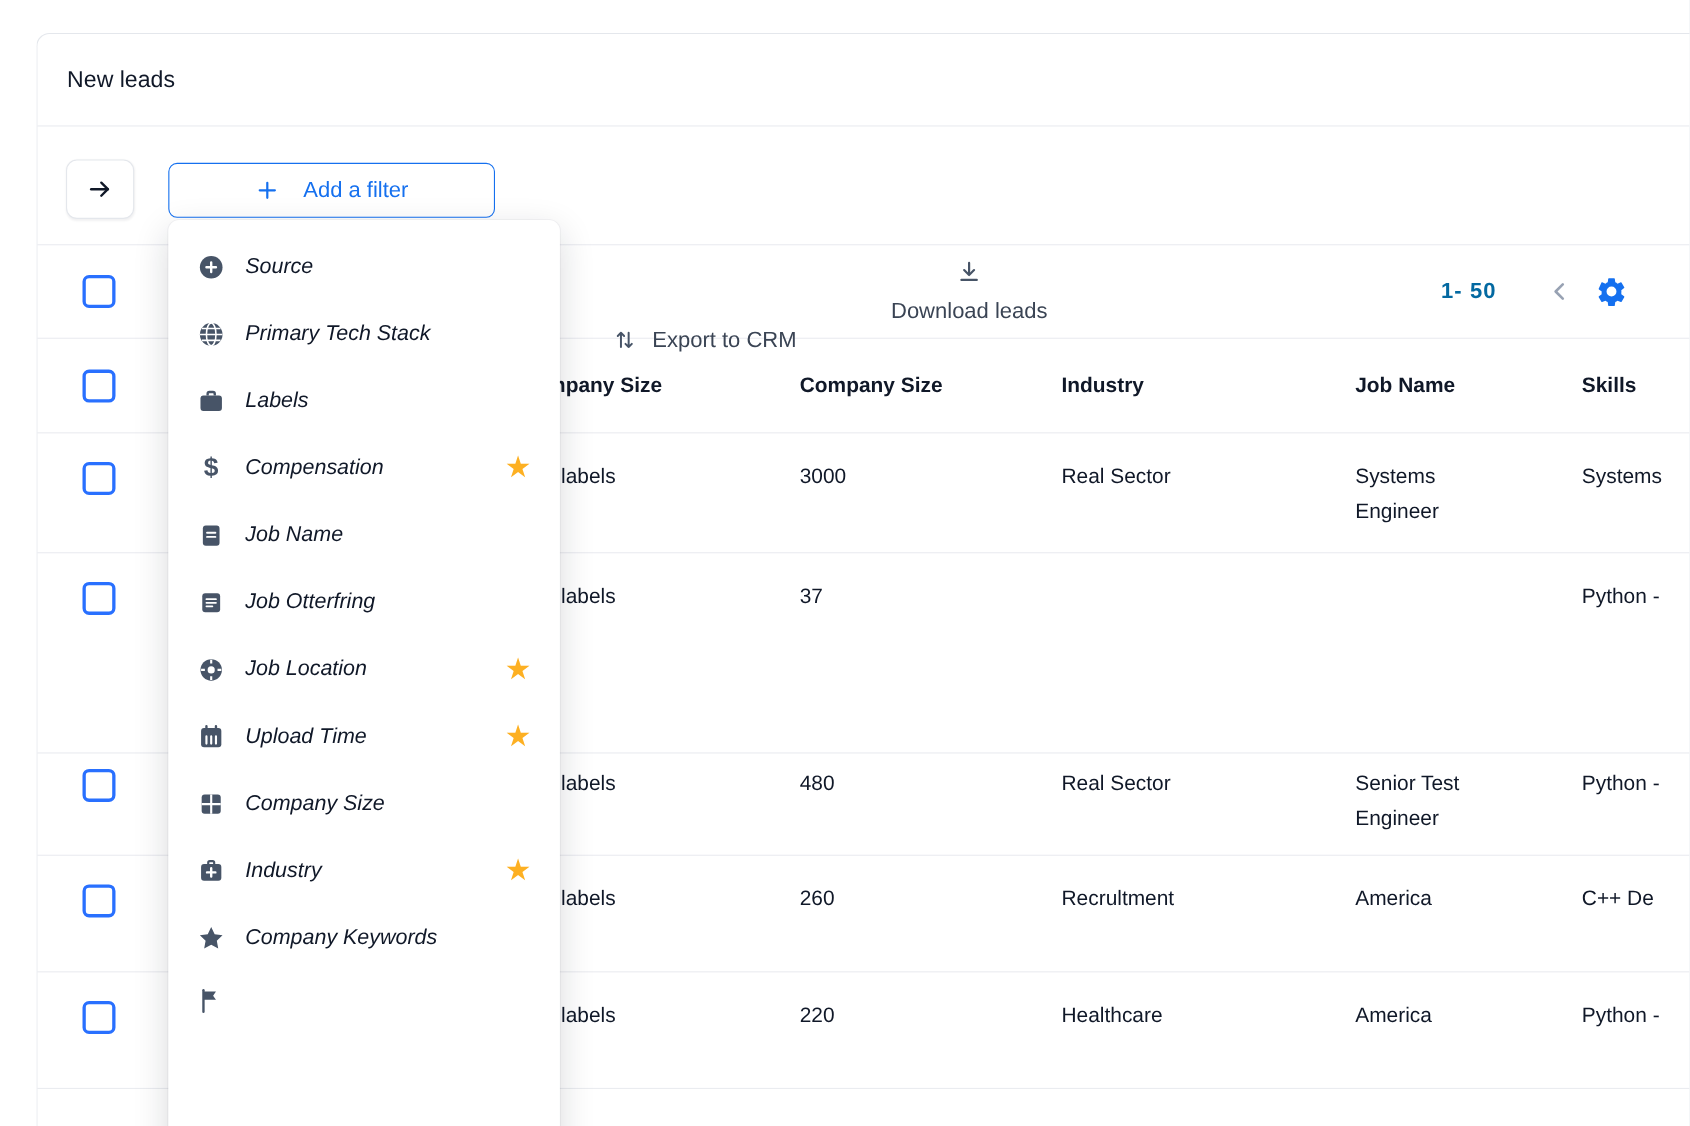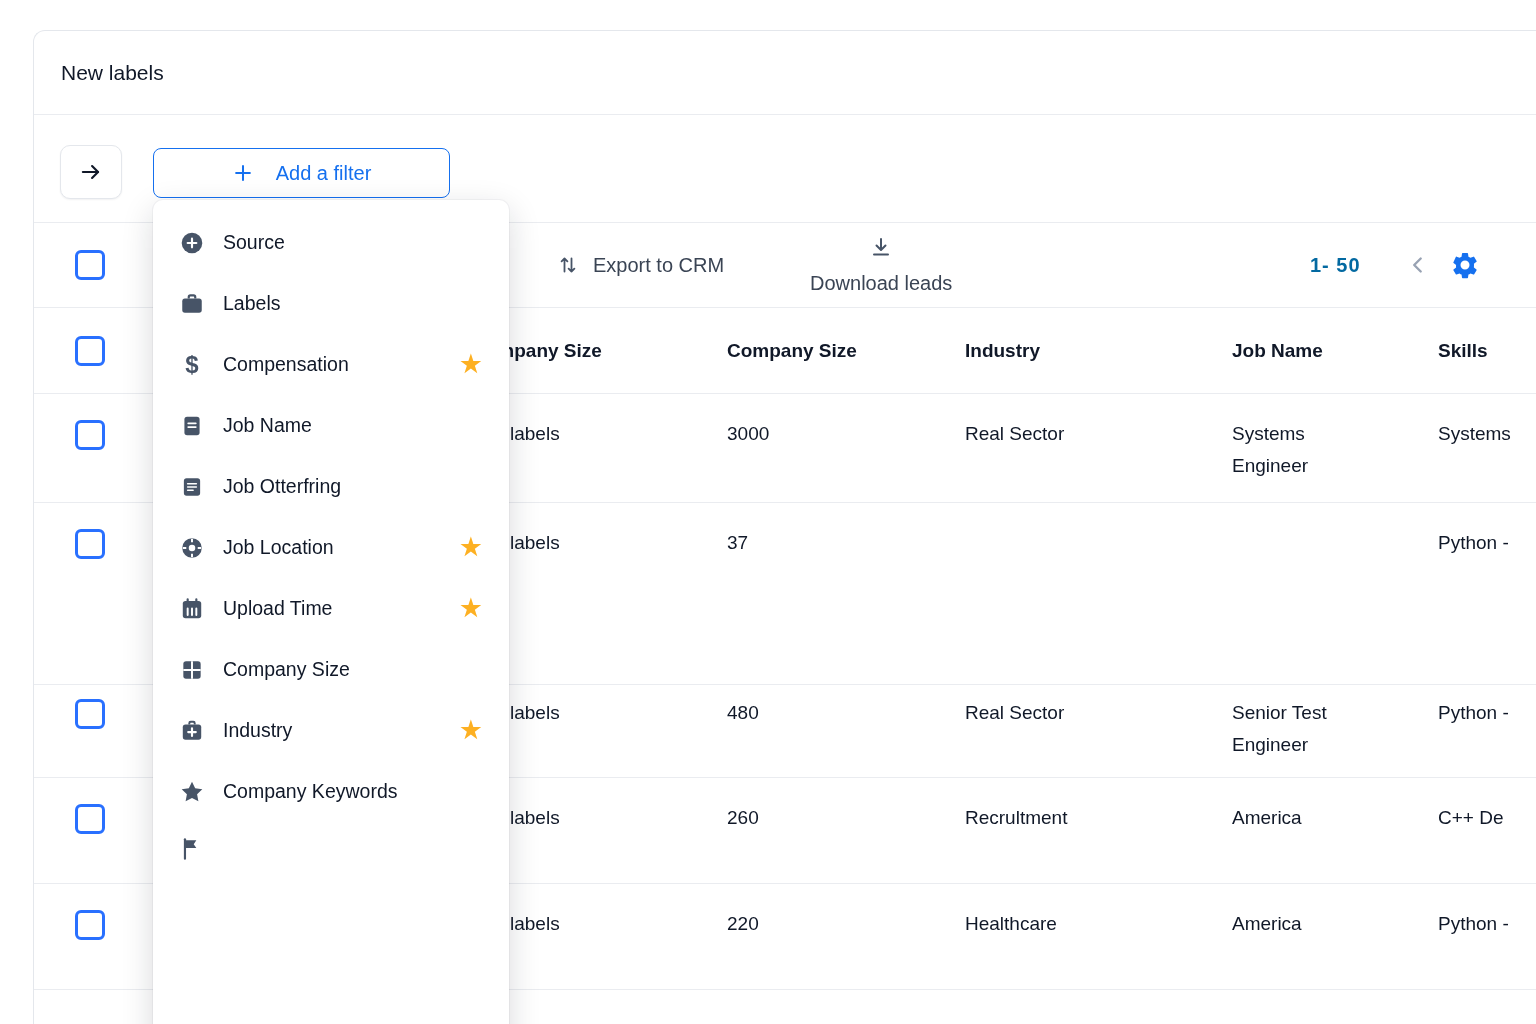--- a/index.html
+++ b/index.html
@@ -80,33 +80,33 @@
     background:#fff; border-radius:10px; z-index:10;
     box-shadow:0 10px 32px rgba(16,24,40,.16), 0 0 0 1px rgba(16,24,40,.04);
     padding:12px 0;
   }
   .menu-item {
     display:flex; align-items:center; gap:18px; height:61px;
     padding:0 26px; font-size:19.5px; color:#101828; cursor:pointer;
   }
   .mi-icon { width:26px; height:26px; flex:0 0 26px; display:flex; align-items:center; justify-content:center; }
   .mi-dollar { font-size:24px; font-weight:700; color:#475467; }
-  .mi-label { line-height:1.35; }
+  .mi-label { line-height:1.35;font-style:italic; }
   .mi-star { margin-left:auto; color:#FDB022; font-size:27px; line-height:1; cursor:pointer; }
   .menu-item.multiline { height:auto; min-height:61px; align-items:flex-start; padding-top:10px; }
   .menu-item.multiline .mi-icon { margin-top:4px; }
   .menu-item.multiline .mi-label { max-width:215px; }
 </style>
 </head>
 <body>
 
 <div class="card-border"></div>
 
 <div class="page-header">
-  <span>New labels</span>
+  <span>New leads</span>
 </div>
 
 <div class="back-btn">
   <span style="display:flex;">
     <svg width="26" height="26" viewBox="0 0 24 24" fill="none" stroke="#101828" stroke-width="2" stroke-linecap="round" stroke-linejoin="round">
         <path d="M4.5 12h14"></path>
         <path d="M13 6.5l5.5 5.5L13 17.5"></path>
       </svg>
   </span>
 </div>
@@ -117,21 +117,21 @@
         <path d="M12 4.5v15M4.5 12h15"></path>
       </svg>
   </span>
   <span>Add a filter</span>
 </div>
 
 <div class="table">
 
   <div class="row toolbar">
     <span class="cb"></span>
-    <div class="tool" style="left:522px;">
+    <div class="tool" style="left:522px;margin-top:44px;">
       <span style="display:flex;">
         <svg width="24" height="24" viewBox="0 0 24 24" fill="none" stroke="#475467" stroke-width="1.8" stroke-linecap="round" stroke-linejoin="round">
             <path d="M8.5 18.5v-13M8.5 5.5L5.6 8.4M8.5 5.5l2.9 2.9"></path>
             <path d="M15.5 5.5v13M15.5 18.5l-2.9-2.9M15.5 18.5l2.9-2.9"></path>
           </svg>
       </span>
       <span>Export to CRM</span>
     </div>
     <div class="tool" style="left:776px;flex-direction:column;">
       <span style="display:flex;">
@@ -215,20 +215,32 @@
   <div class="menu-item">
     <span class="mi-icon">
       <svg width="26" height="26" viewBox="0 0 24 24">
           <circle cx="12" cy="12" r="9.5" fill="#475467"></circle>
           <path d="M12 8v8M8 12h8" stroke="#fff" stroke-width="2" stroke-linecap="round"></path>
         </svg>
     </span>
     <span class="mi-label">Source</span>
   </div>
 
+  <div class="menu-item">
+    <span class="mi-icon">
+      <svg width="26" height="26" viewBox="0 0 24 24">
+          <circle cx="12" cy="12" r="9.5" fill="#475467"></circle>
+          <g stroke="#fff" stroke-width="1.3" fill="none">
+            <ellipse cx="12" cy="12" rx="4" ry="9.5"></ellipse>
+            <path d="M2.6 12h18.8M4.2 7h15.6M4.2 17h15.6"></path>
+          </g>
+        </svg>
+    </span>
+    <span class="mi-label">Primary Tech Stack</span>
+  </div>
 
   <div class="menu-item">
     <span class="mi-icon">
       <svg width="26" height="26" viewBox="0 0 24 24">
           <path d="M9 7V5.5A1.5 1.5 0 0 1 10.5 4h3A1.5 1.5 0 0 1 15 5.5V7" stroke="#475467" stroke-width="2" fill="none"></path>
           <rect x="3" y="7" width="18" height="13" rx="2.5" fill="#475467"></rect>
         </svg>
     </span>
     <span class="mi-label">Labels</span>
   </div>

